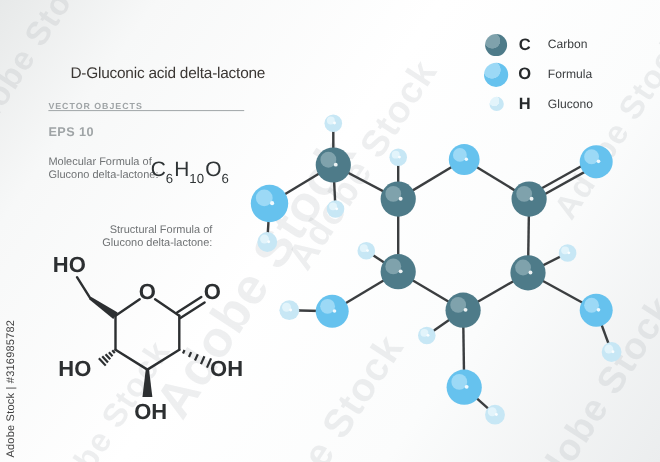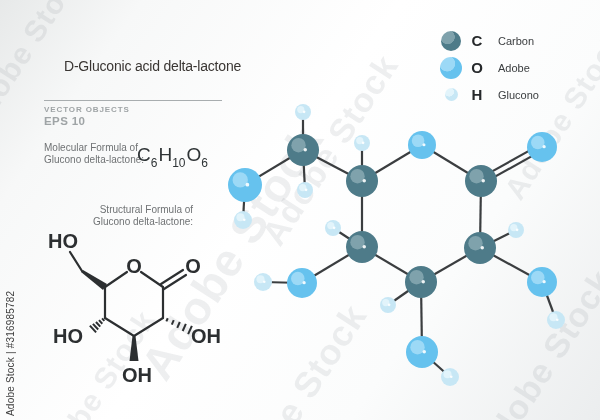--- a/index.html
+++ b/index.html
@@ -7,21 +7,21 @@
     position:relative;width:600px;height:420px;overflow:hidden;
     font-family:"Liberation Sans",sans-serif;
     background:linear-gradient(125deg,#e7e9e9 0%,#f7f8f8 16%,#ffffff 45%,#fbfcfc 72%,#ebedee 100%);
   }
   .abs{position:absolute;}
   
   .title{left:44px;top:30px;font-size:22px;font-weight:700;color:#3a3633;letter-spacing:-0.4px;}
   .subtitle{left:44px;top:58px;font-size:14px;font-weight:400;color:#3a3633;letter-spacing:-0.2px;margin-left:20px;}
   .pha{left:44px;top:77px;font-size:16.5px;font-weight:700;color:#e3913e;white-space:pre;}
   .divider{left:44px;top:100px;width:178px;height:1px;background:#a8adaf;}
-  .vecobj{left:44px;top:105px;font-size:8px;font-weight:700;color:#9fa4a6;letter-spacing:0.9px;}
+  .vecobj{left:44px;top:92px;font-size:8px;font-weight:700;color:#9fa4a6;letter-spacing:0.9px;}
   .eps{left:44px;top:115px;font-size:11.5px;font-weight:700;color:#9fa4a6;letter-spacing:0.4px;}
   
   .small-label{font-size:10px;line-height:12px;color:#6f7274;}
   .mol-label{left:44px;top:142px;}
   .struct-label{left:93px;top:204px;text-align:right;}
   .struct-label .l1{padding-left:5px;display:block;}
   .struct-label .l2{display:block;}
   .mol-label span{display:block;}
   
   .formula{left:137px;top:144px;color:#2f3436;font-weight:400;}
@@ -86,21 +86,21 @@
           <span class="legend-ball" style="width: 20px; height: 20px; background: radial-gradient(circle at 33% 30%, rgb(127, 162, 172) 0px, rgb(127, 162, 172) 36%, rgb(78, 123, 137) 38%);"></span>
         </span>
         <span class="legend-symbol">C</span>
         <span class="legend-name">Carbon</span>
       </div>
       <div class="legend-row">
         <span class="legend-slot">
           <span class="legend-ball" style="width: 22px; height: 22px; background: radial-gradient(circle at 33% 30%, rgb(156, 217, 246) 0px, rgb(156, 217, 246) 36%, rgb(102, 194, 238) 38%);"></span>
         </span>
         <span class="legend-symbol">O</span>
-        <span class="legend-name">Adobe</span>
+        <span class="legend-name">Formula</span>
       </div>
       <div class="legend-row">
         <span class="legend-slot">
           <span class="legend-ball" style="width: 13px; height: 13px; background: radial-gradient(circle at 33% 30%, rgb(226, 244, 251) 0px, rgb(226, 244, 251) 36%, rgb(199, 231, 245) 38%);"></span>
         </span>
         <span class="legend-symbol">H</span>
         <span class="legend-name">Glucono</span>
       </div>
     </div>
 

